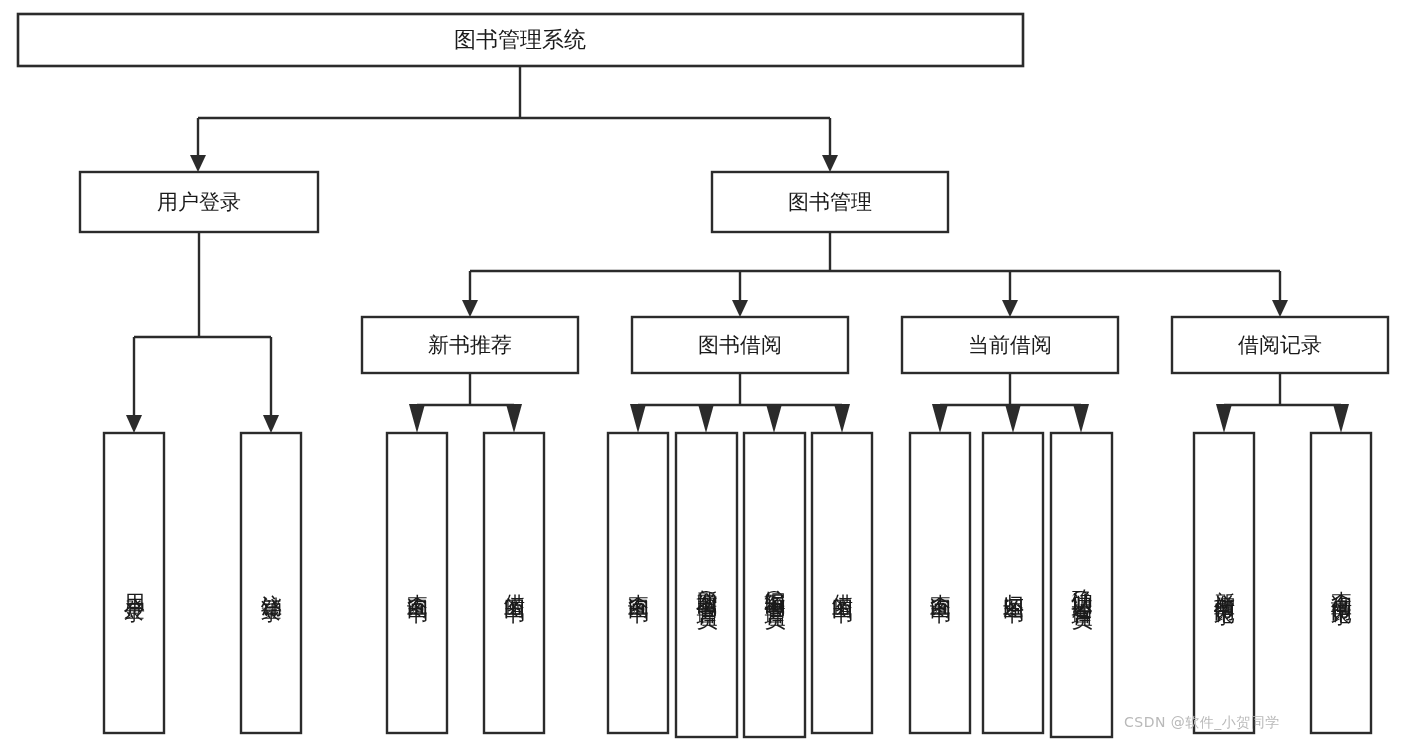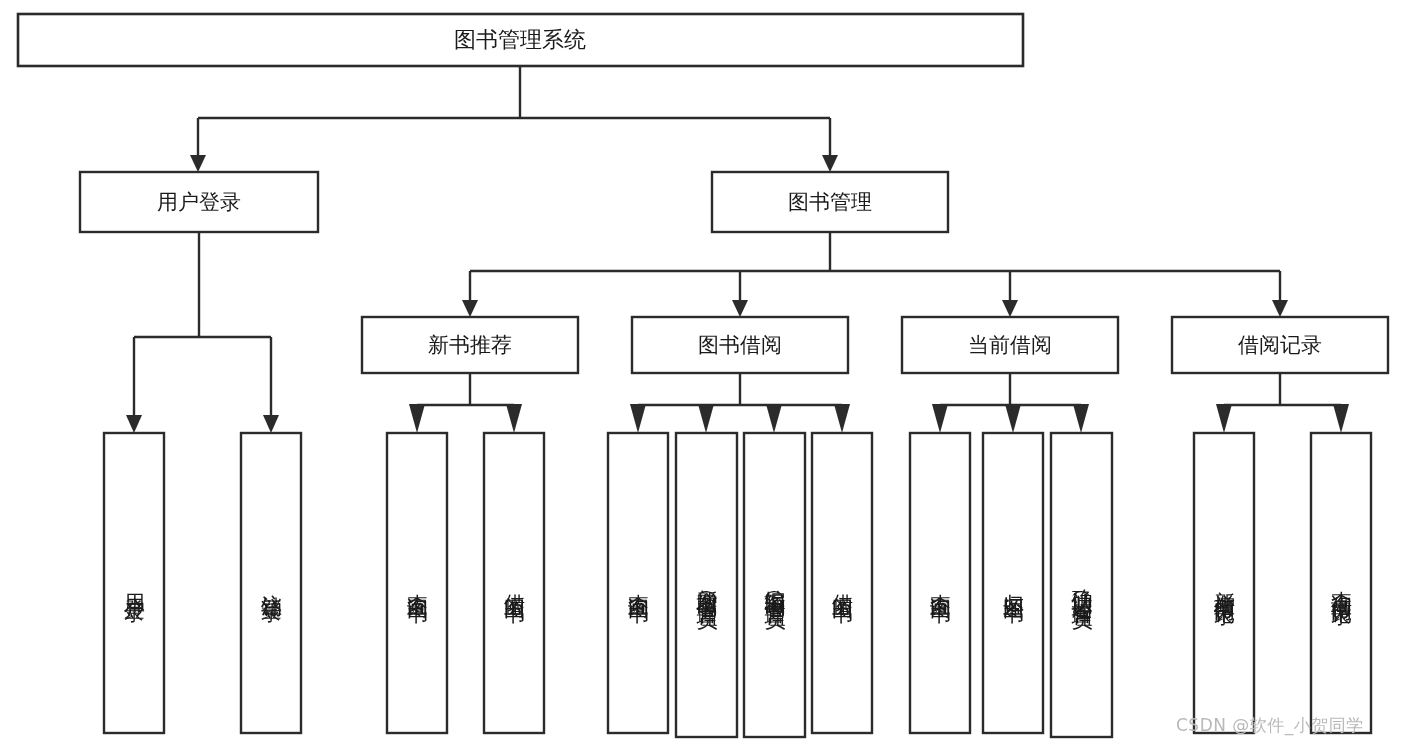--- a/index.html
+++ b/index.html
@@ -75,24 +75,24 @@
     color: #1a1a1a;
     text-align: center;
     white-space: nowrap;
     pointer-events: none;
     display: flex;
     align-items: center;
     justify-content: center;
   }
   .watermark {
     position: absolute;
-    left: 1176px;
+    left: 1124px;
     top: 714px;
     font-family: "DejaVu Sans", "Liberation Sans", sans-serif;
-    font-size: 17px;
+    font-size: 14px;
     color: #b9b9b9;
     letter-spacing: 0.5px;
     white-space: nowrap;
     user-select: none;
   }
 </style>
 </head>
 <body>
 
 <div id="diagram-root">

